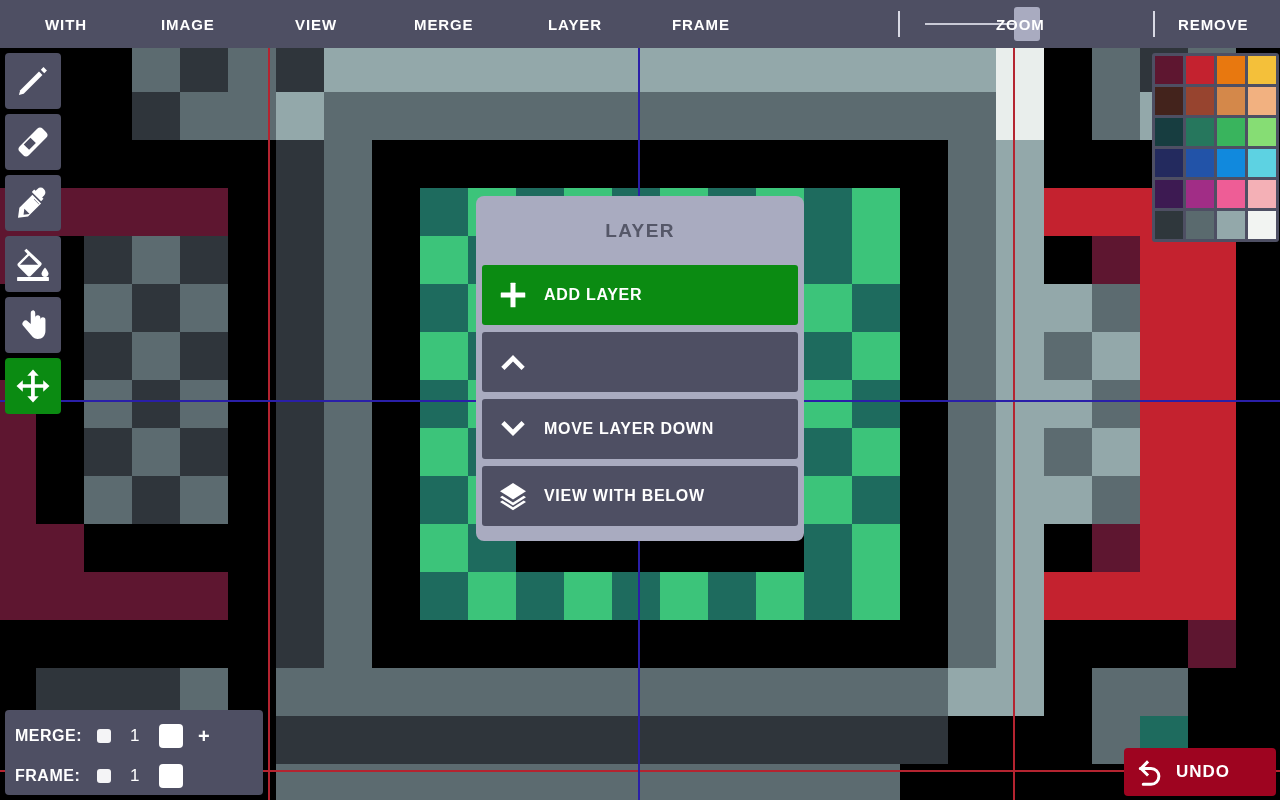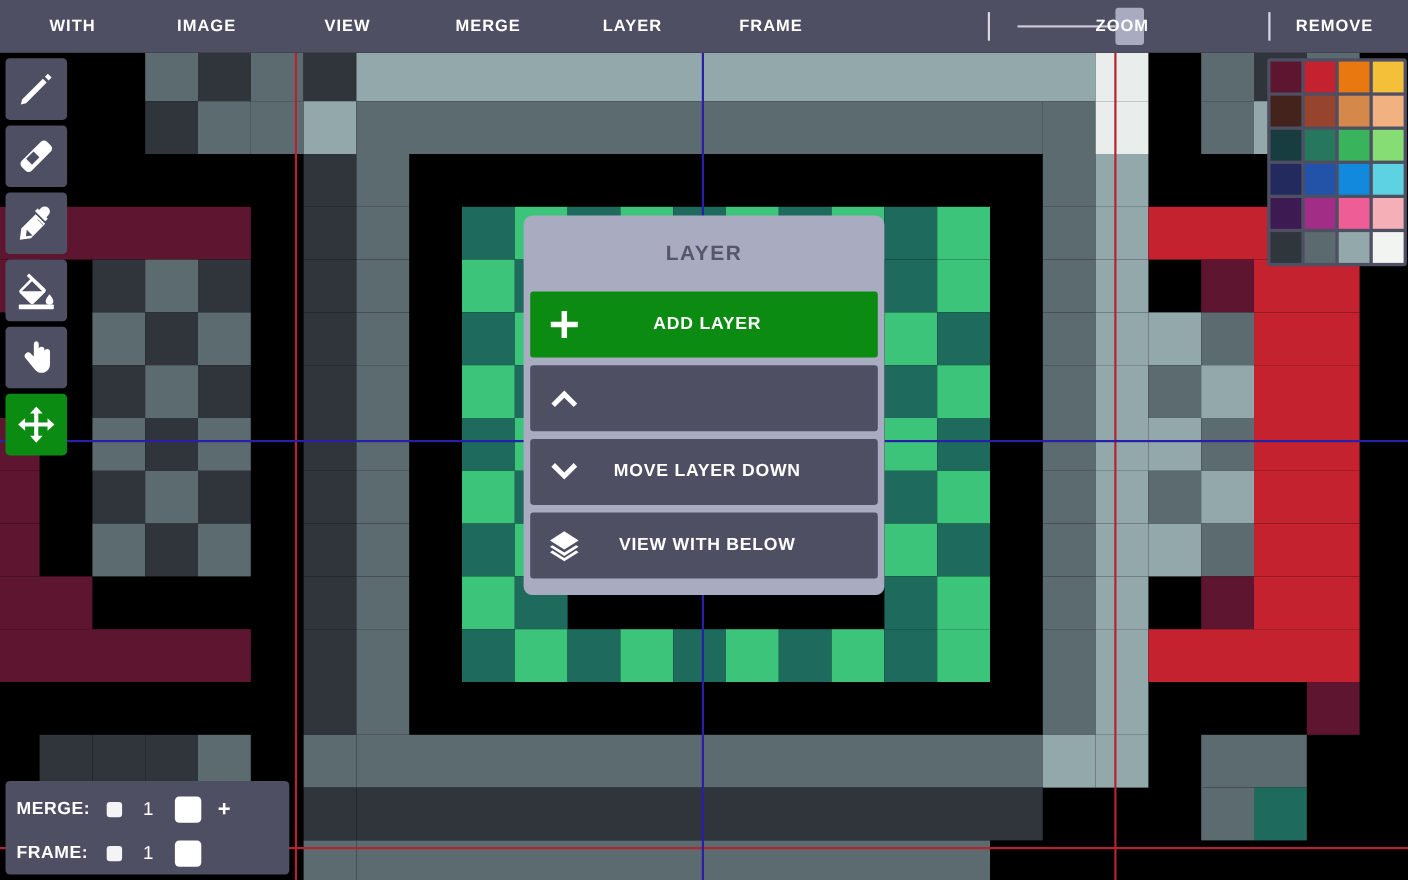--- a/index.html
+++ b/index.html
@@ -100,21 +100,21 @@
   .mrow{
     position:relative; margin:0 6px 7px 6px; height:60px; border-radius:3px;
     display:flex; align-items:center; cursor:pointer;
   }
   .mrow.add{ background:#0b8b12; }
   .mrow.remove{ background:#9e0420; }
   .mrow.neutral{ background:#4e4f63; }
   .mrow .mic{ width:62px; display:flex; align-items:center; justify-content:center; }
   .mrow .mic svg{ width:30px; height:30px; }
   .mrow .mlabel{
-    flex:1; text-align:center; color:#fff; font-size:16px;
+    flex:1; color:#fff; font-size:16px;
     font-weight:700; letter-spacing:.7px; padding-right:56px;
   }
 </style>
 </head>
 <body>
 
 <div id="app">
 
   <div id="canvas-wrap">
       <div class="px" style="left: 132px; top: -4px; width: 48px; height: 48px; background: rgb(92, 107, 112);"></div>
@@ -395,20 +395,29 @@
     </div>
     <div class="status-row">
       <div class="status-label">FRAME:</div>
       <div class="btn-sm"></div>
       <div class="status-num">1</div>
       <div class="btn-lg"></div>
       <div class="btn-plus"></div>
     </div>
   </div>
 
+  <div id="undo">
+    <div class="ic">
+      <svg viewBox="0 0 24 24">
+        <path fill="none" stroke="#fff" stroke-width="2.4" stroke-linecap="round" d="M4.2 9.2h8.6a6.3 6.3 0 0 1 0 12.6H6.6"></path>
+        <path fill="#fff" d="M9.6 2.6 3.1 9.1l6.5 6.5 1.7-1.7-4.8-4.8 4.8-4.8-1.7-1.7Z"></path>
+      </svg>
+    </div>
+    <div class="lb">UNDO</div>
+  </div>
 
   <div id="modal">
     <div id="modal-title">LAYER</div>
 
     <div class="mrow add">
       <div class="mic">
         <svg viewBox="0 0 24 24">
           <rect fill="#fff" x="10" y="2.2" width="4" height="19.6" rx="0.3"></rect>
           <rect fill="#fff" x="2.2" y="10" width="19.6" height="4" rx="0.3"></rect>
         </svg>

